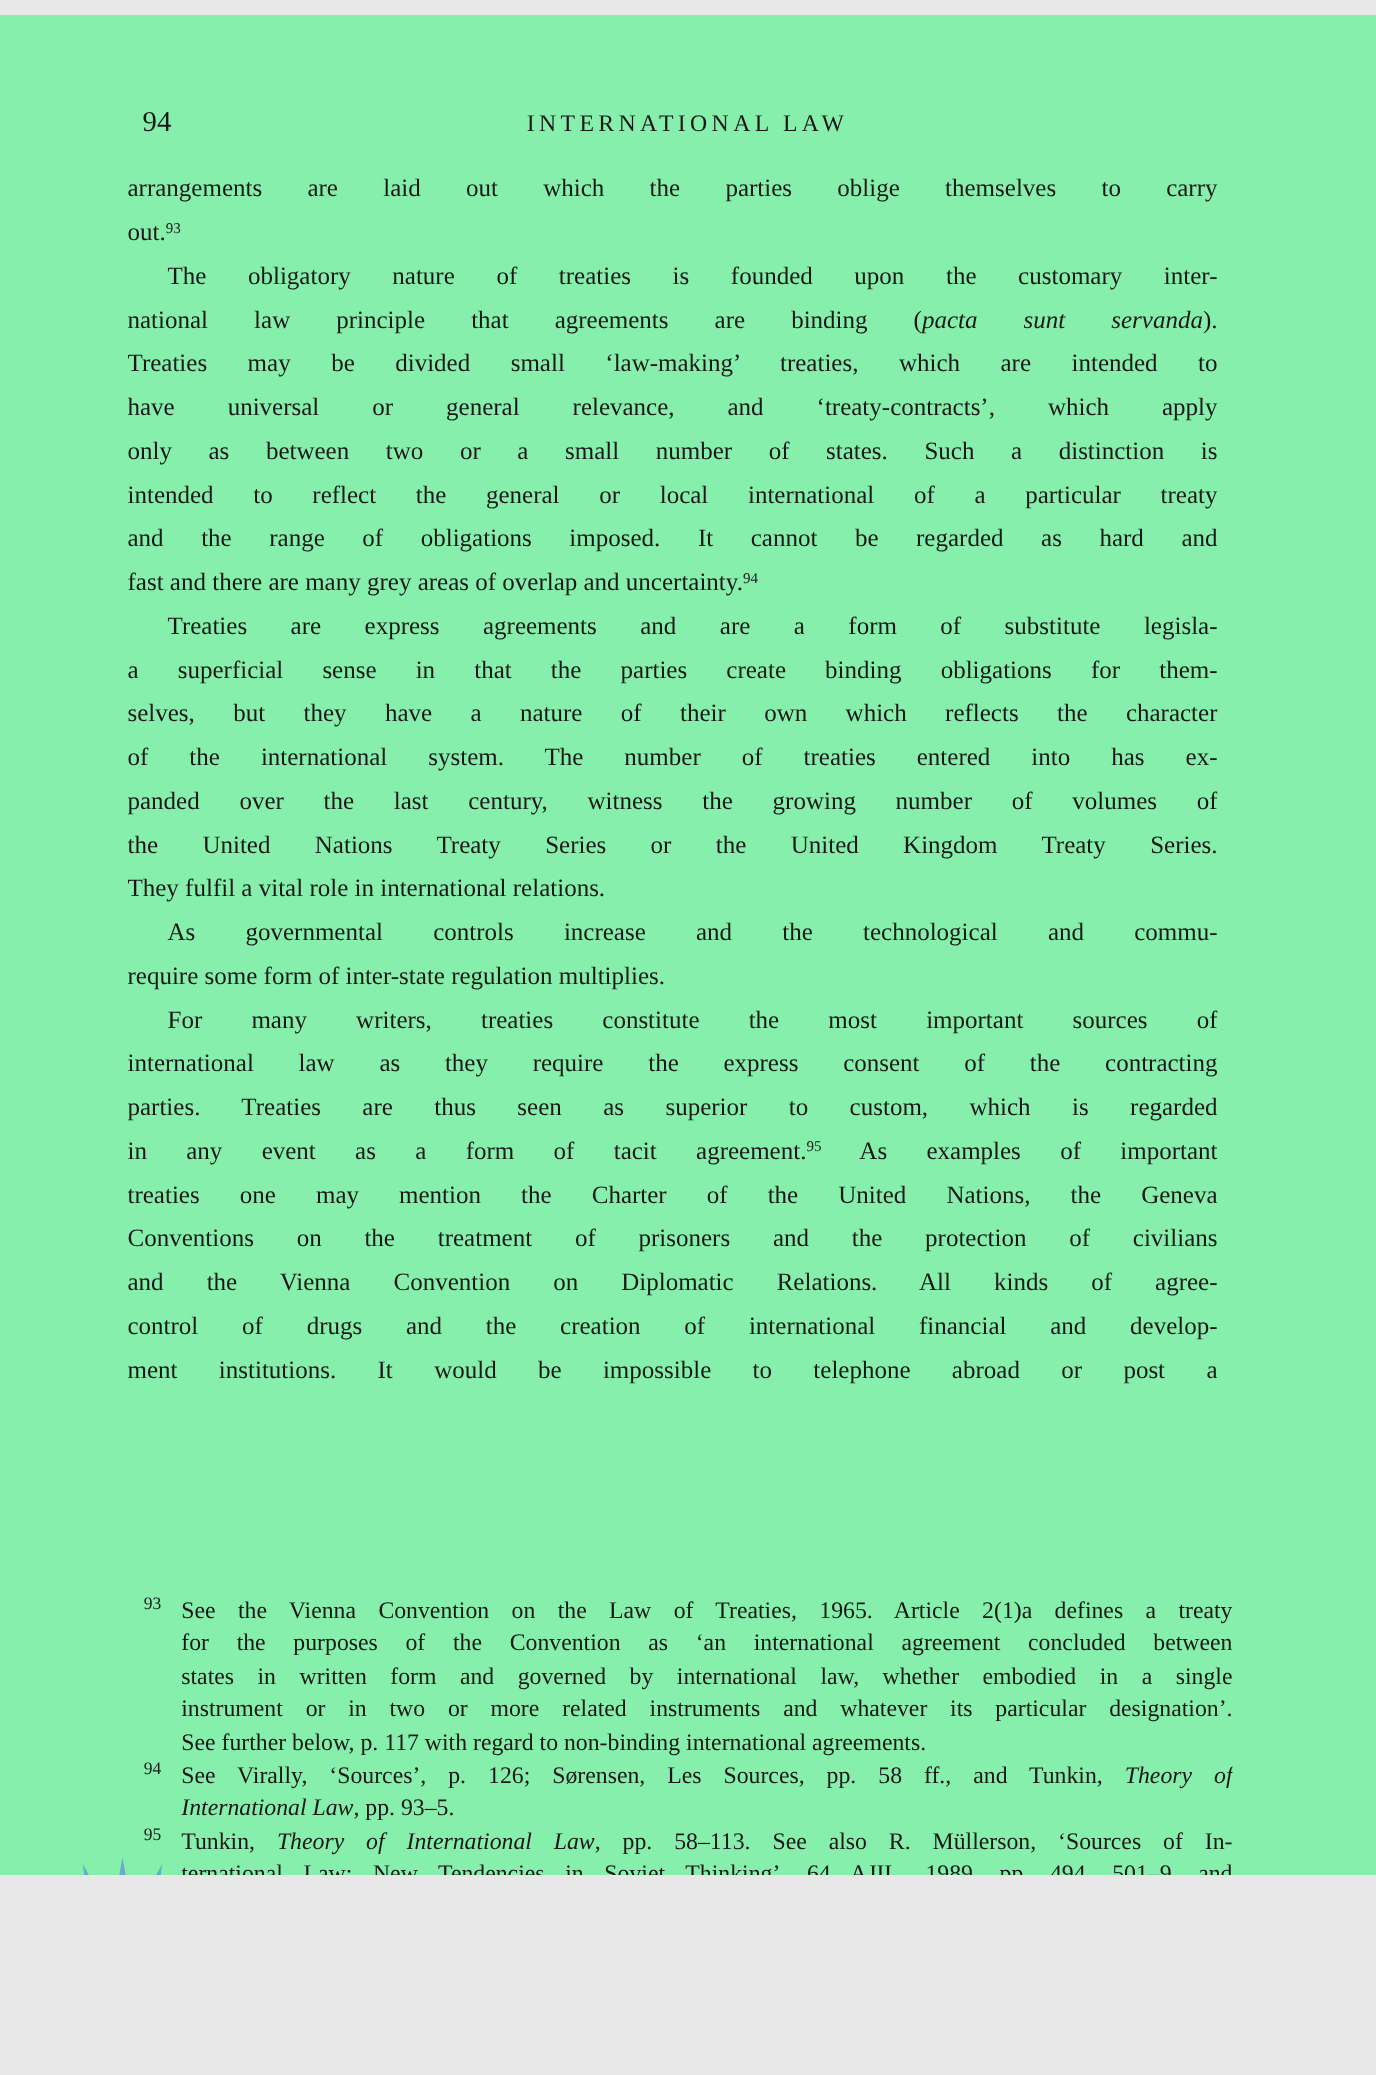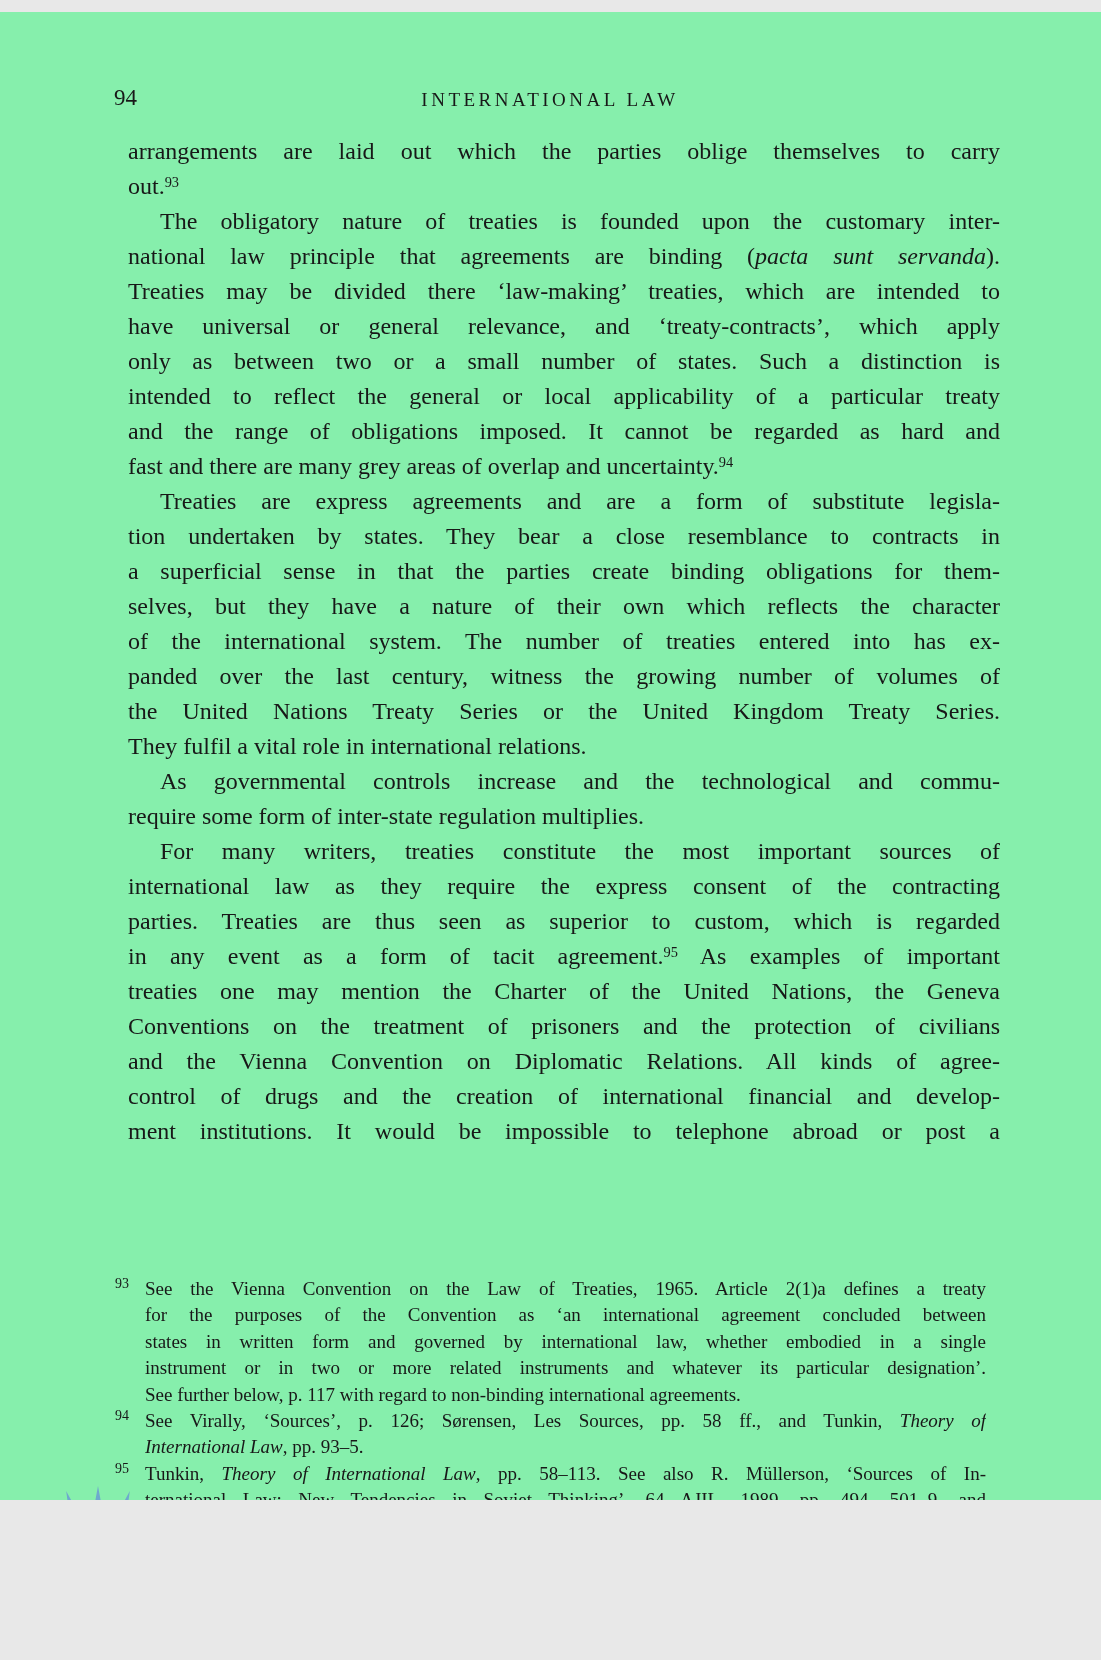--- a/index.html
+++ b/index.html
@@ -18,22 +18,22 @@
     font-size:23px;line-height:28px;
   }
   .runhead{
     position:absolute;left:114px;top:76px;width:872px;
     text-align:center;
     font-size:19px;line-height:24px;
     letter-spacing:3.5px;
   }
   
   .bodytext{
-    position:absolute;left:128px;top:122px;width:872px;
-    font-size:24px;
+    position:absolute;left:102px;top:122px;width:872px;
+    font-size:20px;
   }
   .line{
     height:35px;line-height:35px;
     overflow:hidden;
   }
   .line.just{
     text-align:justify;
     text-align-last:justify;
   }
   .para.indent .line:first-child{ text-indent:32px; }
@@ -83,30 +83,29 @@
   <div class="runhead">INTERNATIONAL LAW</div>
 
   <div class="bodytext" id="bodytext">
       <div class="para">
         <div class="line just"><span>arrangements are laid out which the parties oblige themselves to carry</span></div>
         <div class="line"><span>out.</span><sup class="fnref">93</sup></div>
       </div>
       <div class="para indent">
         <div class="line just"><span>The obligatory nature of treaties is founded upon the customary inter-</span></div>
         <div class="line just"><span>national law principle that agreements are binding (</span><i>pacta sunt servanda</i><span>).</span></div>
-        <div class="line just"><span>Treaties may be divided there ‘law-making’ treaties, which are intended to</span></div>
+        <div class="line just"><span>Treaties may be divided small ‘law-making’ treaties, which are intended to</span></div>
         <div class="line just"><span>have universal or general relevance, and ‘treaty-contracts’, which apply</span></div>
         <div class="line just"><span>only as between two or a small number of states. Such a distinction is</span></div>
-        <div class="line just"><span>intended to reflect the general or local applicability of a particular treaty</span></div>
+        <div class="line just"><span>intended to reflect the general or local international of a particular treaty</span></div>
         <div class="line just"><span>and the range of obligations imposed. It cannot be regarded as hard and</span></div>
         <div class="line"><span>fast and there are many grey areas of overlap and uncertainty.</span><sup class="fnref">94</sup></div>
       </div>
       <div class="para indent">
         <div class="line just"><span>Treaties are express agreements and are a form of substitute legisla-</span></div>
-        <div class="line just"><span>tion undertaken by states. They bear a close resemblance to contracts in</span></div>
         <div class="line just"><span>a superficial sense in that the parties create binding obligations for them-</span></div>
         <div class="line just"><span>selves, but they have a nature of their own which reflects the character</span></div>
         <div class="line just"><span>of the international system. The number of treaties entered into has ex-</span></div>
         <div class="line just"><span>panded over the last century, witness the growing number of volumes of</span></div>
         <div class="line just"><span>the United Nations Treaty Series or the United Kingdom Treaty Series.</span></div>
         <div class="line"><span>They fulfil a vital role in international relations.</span></div>
       </div>
       <div class="para indent">
         <div class="line just"><span>As governmental controls increase and the technological and commu-</span></div>
         <div class="line"><span>require some form of inter-state regulation multiplies.</span></div>

